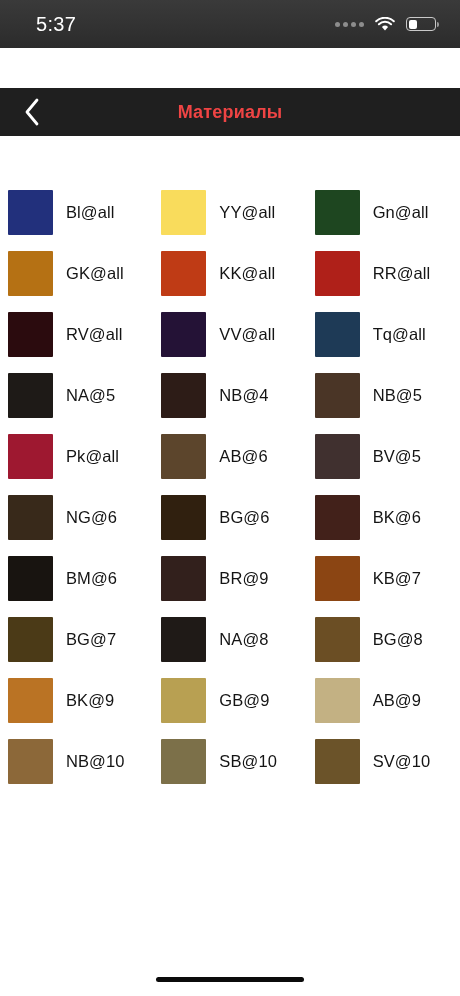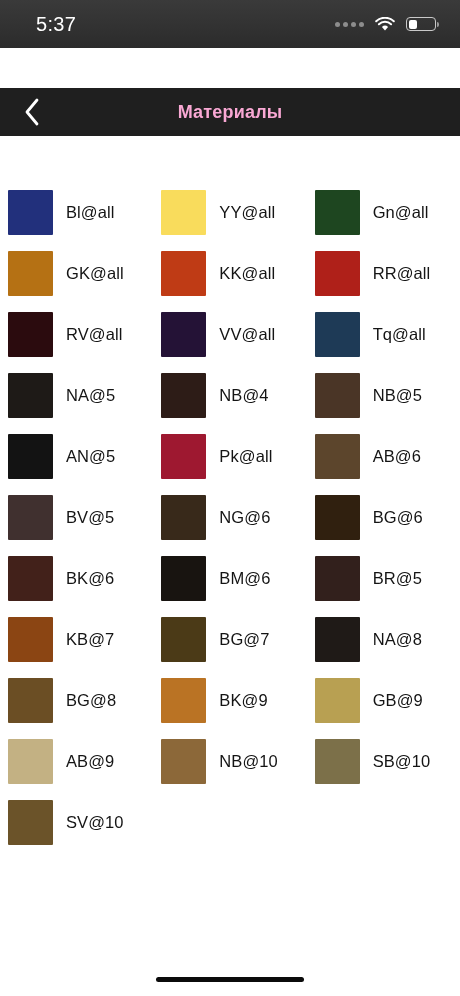--- a/index.html
+++ b/index.html
@@ -74,21 +74,21 @@
   .nav-back {
     position:absolute; left:8px; top:0;
     width:48px; height:48px;
     display:flex; align-items:center; justify-content:center;
     cursor:pointer;
   }
   .nav-back svg { display:block; }
   .nav-title {
     width:100%;
     text-align:center;
-    color:#f9a8d4;
+    color:#ef4444;
     font-size:18px;
     font-weight:600;
     letter-spacing:0.2px;
   }
 
   
   .content {
     flex:1 1 auto;
     background:#ffffff;
     overflow:hidden;
@@ -210,24 +210,20 @@
         </div>
         <div class="cell">
           <div class="swatch" style="background: rgb(45, 28, 23);"></div>
           <div class="cell-label">NB@4</div>
         </div>
         <div class="cell">
           <div class="swatch" style="background: rgb(74, 53, 38);"></div>
           <div class="cell-label">NB@5</div>
         </div>
         <div class="cell">
-          <div class="swatch" style="background: rgb(19, 19, 19);"></div>
-          <div class="cell-label">AN@5</div>
-        </div>
-        <div class="cell">
           <div class="swatch" style="background: rgb(158, 24, 48);"></div>
           <div class="cell-label">Pk@all</div>
         </div>
         <div class="cell">
           <div class="swatch" style="background: rgb(92, 69, 44);"></div>
           <div class="cell-label">AB@6</div>
         </div>
         <div class="cell">
           <div class="swatch" style="background: rgb(64, 48, 47);"></div>
           <div class="cell-label">BV@5</div>
@@ -243,21 +239,21 @@
         <div class="cell">
           <div class="swatch" style="background: rgb(66, 33, 26);"></div>
           <div class="cell-label">BK@6</div>
         </div>
         <div class="cell">
           <div class="swatch" style="background: rgb(24, 20, 16);"></div>
           <div class="cell-label">BM@6</div>
         </div>
         <div class="cell">
           <div class="swatch" style="background: rgb(50, 32, 28);"></div>
-          <div class="cell-label">BR@5</div>
+          <div class="cell-label">BR@9</div>
         </div>
         <div class="cell">
           <div class="swatch" style="background: rgb(139, 69, 19);"></div>
           <div class="cell-label">KB@7</div>
         </div>
         <div class="cell">
           <div class="swatch" style="background: rgb(75, 58, 23);"></div>
           <div class="cell-label">BG@7</div>
         </div>
         <div class="cell">

